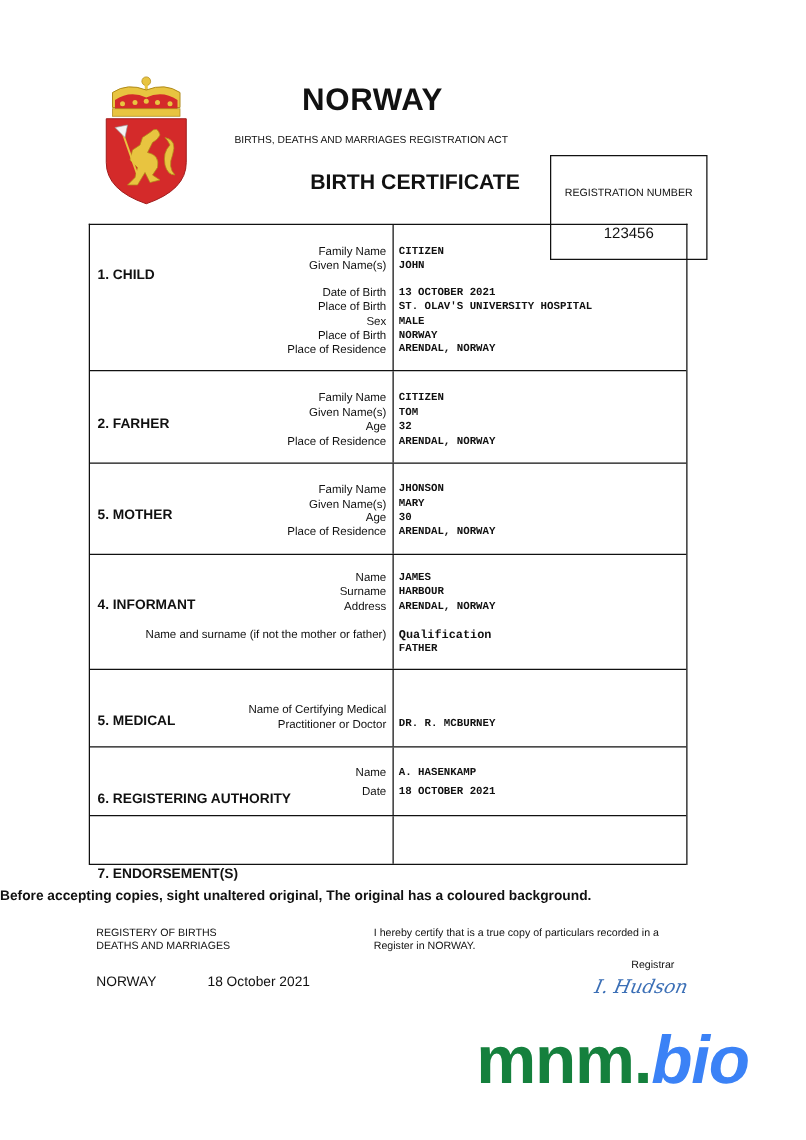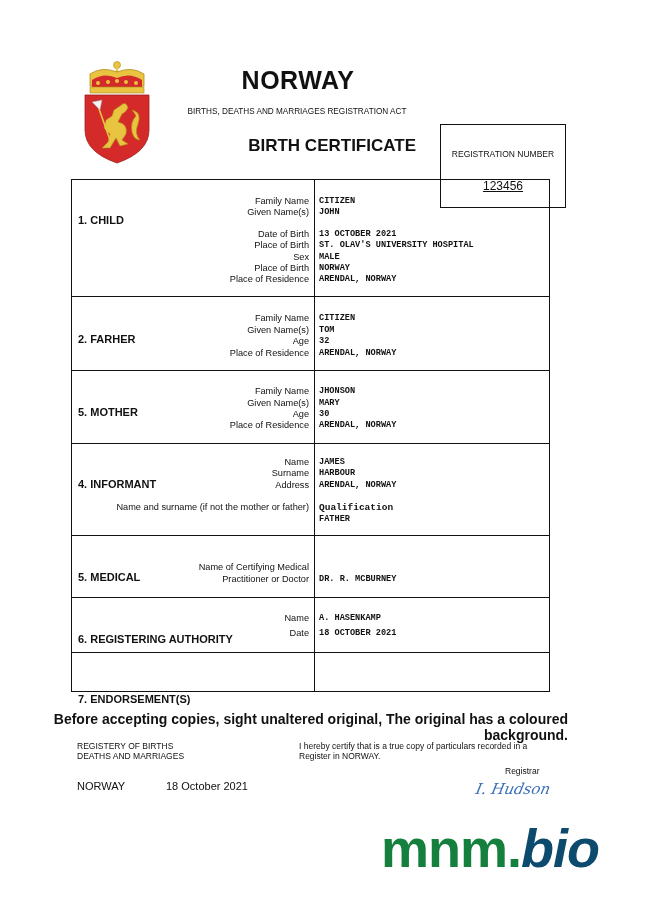--- a/index.html
+++ b/index.html
@@ -7,39 +7,39 @@
     width: 645px; height: 912px; background: #ffffff; position: relative;
     font-family: "Liberation Sans", sans-serif; color: #111; overflow: hidden;
   }
   .abs { position: absolute; }
   #coat { left: 82px; top: 60px; width: 70px; height: 104px; }
   #title { left: 180px; top: 66px; width: 236px; text-align: center; font-size: 25px; font-weight: bold; letter-spacing: 0.5px; }
   #act { left: 172px; top: 107px; width: 250px; text-align: center; font-size: 8.2px; }
   #certtitle { left: 180px; top: 136px; width: 236px; text-align: right; font-size: 17px; font-weight: bold; }
   #regbox { left: 440px; top: 80px; width: 124px; height: 82px; border: 1.3px solid #111; margin-top: 44px; }
   #regbox .lbl { position: absolute; left: 0; right: 0; top: 24px; text-align: center; font-size: 8.5px; }
-  #regbox .num { position: absolute; left: 0; right: 0; top: 54px; text-align: center; font-size: 12px; text-decoration: underline; }
+  #regbox .num { position: absolute; left: 0; right: 0; top: 54px; text-align: center; font-size: 12px; }
   #table { left: 71px; top: 179px; width: 477px; border: 1.3px solid #111; border-bottom: none; }
   .sec { position: relative; border-bottom: 1.3px solid #111; }
   .sec .divider { position: absolute; left: 242px; top: 0; bottom: 0; border-left: 1.3px solid #111; }
   .sec .head { position: absolute; left: 6px; font-size: 11px; font-weight: bold; margin-top: 28px; }
   .row { position: absolute; left: 0; width: 477px; height: 11px; }
   .row .k { position: absolute; right: 240px; font-size: 9.2px; text-align: right; white-space: nowrap; line-height: 11px; }
   .row .v { position: absolute; left: 247px; font-family: "Liberation Mono", monospace; font-weight: bold; font-size: 8.6px; white-space: nowrap; line-height: 11px; }
   .row .v.normal { font-weight: bold; font-size: 9.5px; }
-  #notice { left: 0; width: 568px; top: 711px; text-align: right; font-size: 14px; font-weight: bold; }
+  #notice { left: 0; width: 568px; top: 711px; text-align: left; font-size: 11px; font-weight: bold; }
   #reg1 { left: 77px; top: 741px; font-size: 8.5px; line-height: 10px; }
   #certify { left: 299px; top: 741px; font-size: 8.5px; line-height: 10px; width: 250px; }
   #registrar { left: 505px; top: 766px; font-size: 8.5px; }
   #foot-country { left: 77px; top: 780px; font-size: 11px; }
   #foot-date { left: 166px; top: 780px; font-size: 11px; }
   #sig { left: 476px; top: 780px; font-family: "DejaVu Serif", serif; font-style: italic; font-size: 15px; color: #3b6fb6; transform: skewX(-12deg); }
   #brand { left: 381px; top: 818px; font-size: 54px; font-weight: bold; letter-spacing: -1px; line-height: 60px; }
   #brand .b1 { color: #15803d; }
-  #brand .b2 { color: #0c4a6e; font-style: italic; }
+  #brand .b2 { color: #3b82f6; font-style: italic; }
 </style>
 </head>
 <body>
 
 <div id="coat" class="abs">
   <svg width="70" height="104" viewBox="0 0 70 104">
 
     <circle cx="35" cy="5" r="3.5" fill="#e8c440" stroke="#b08a1a" stroke-width="0.6"></circle>
     <rect x="33.8" y="7" width="2.4" height="6" fill="#e8c440"></rect>
     <path d="M8 14 Q20 6 35 12 Q50 6 62 14 L62 26 L8 26 Z" fill="#e8c440" stroke="#b08a1a" stroke-width="0.8"></path>

